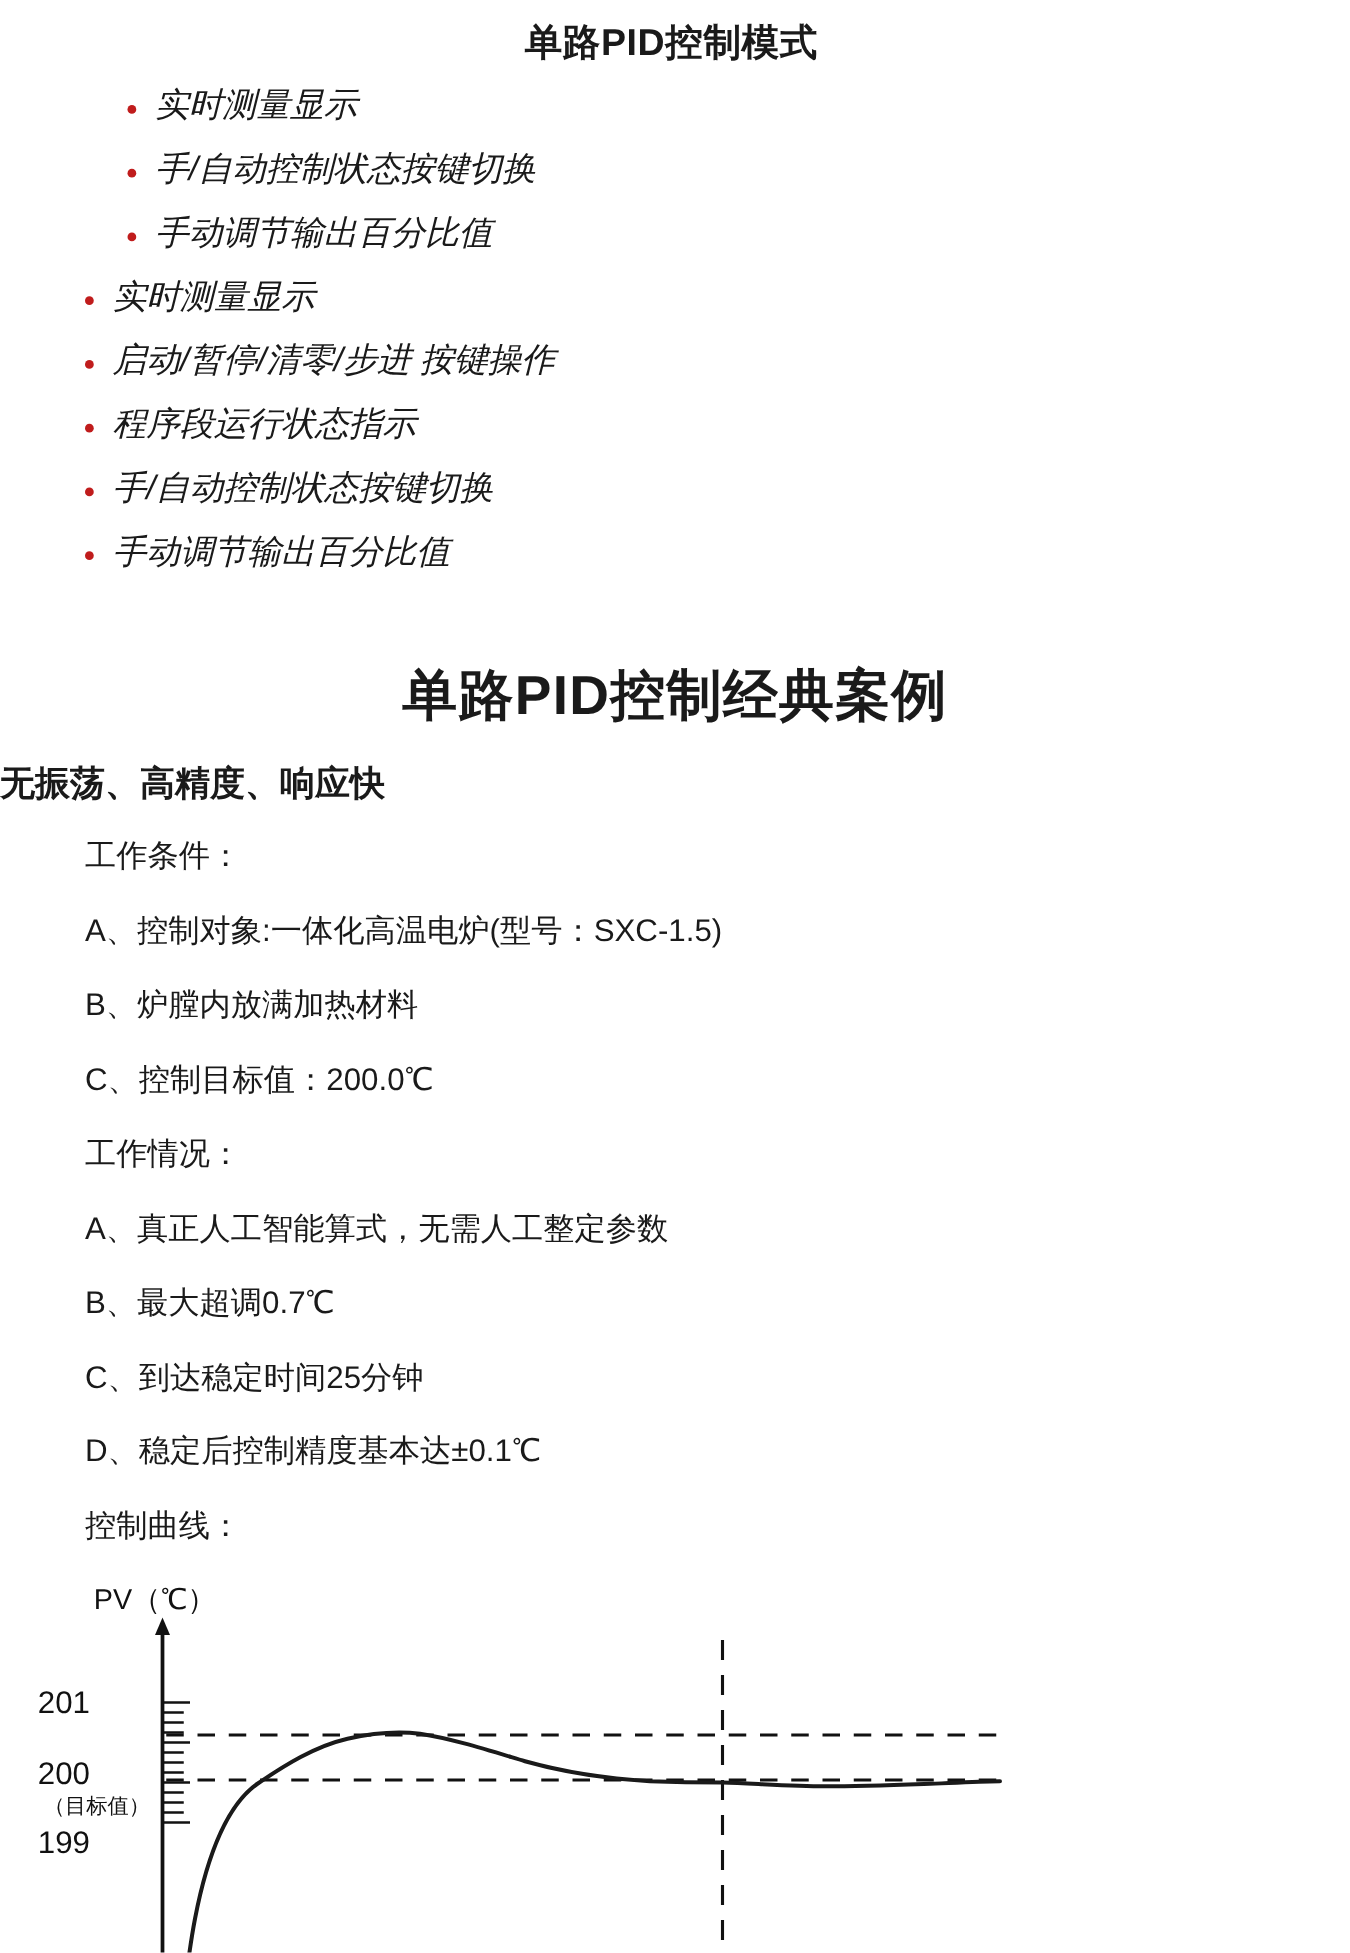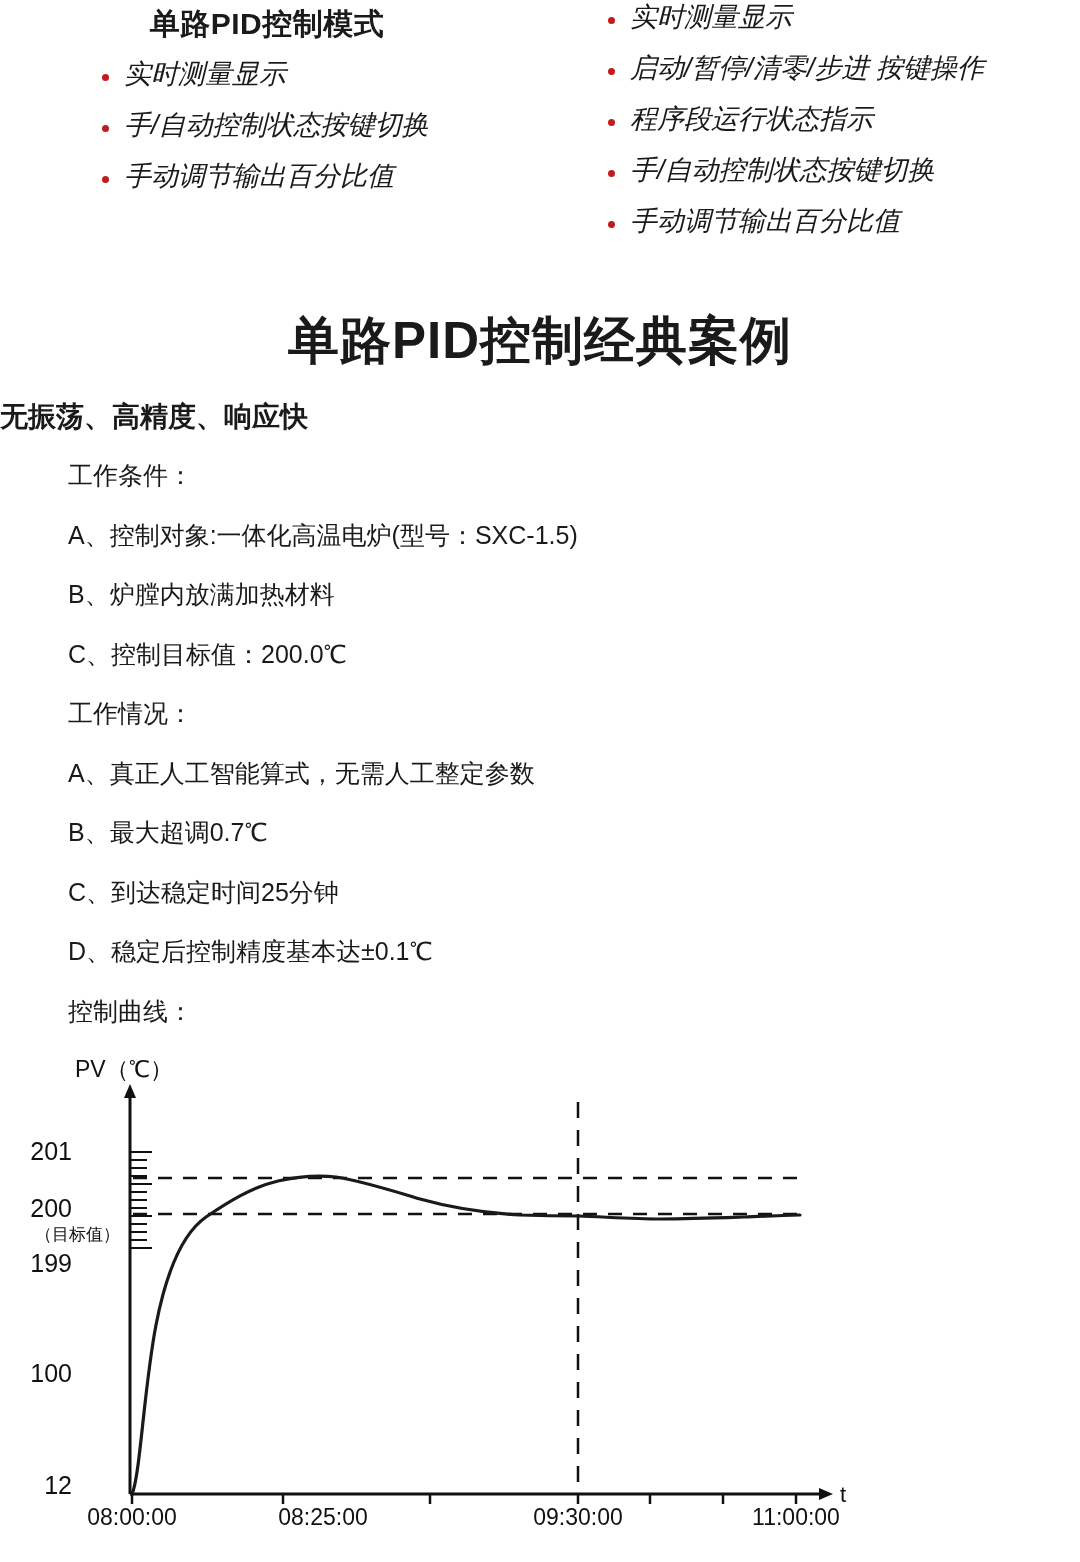--- a/index.html
+++ b/index.html
@@ -12,21 +12,22 @@
     height: 1562px;
     position: relative;
     font-family: "Liberation Sans", sans-serif;
     color: #1a1a1a;
     overflow: hidden;
   }
 
   
   .feature-row {
     display: flex;
-    padding-top: 4px;
+    padding-top: 14px;
+    flex-direction: column;
   }
   .feature-col {
     flex: 1 1 50%;
     box-sizing: border-box;
   }
   .feature-col.left { padding-left: 40px; }
   .feature-col.right { padding-left: 40px; }
 
   .feature-title {
     text-align: center;
@@ -64,21 +65,21 @@
   }
   .feature-col.left .bullets { padding-left: 54px; }
   .feature-col.right .bullets { padding-left: 20px; }
 
   
   .case-wrap {
     margin-top: 48px;
   }
   .case-title {
     text-align: center;
-    font-size: 51px;
+    font-size: 44px;
     font-weight: bold;
     letter-spacing: 1px;
     margin: 0;
   }
   .case-sub {
     font-size: 28px;
     font-weight: bold;
     margin: 22px 0 0 0;
   }
 

